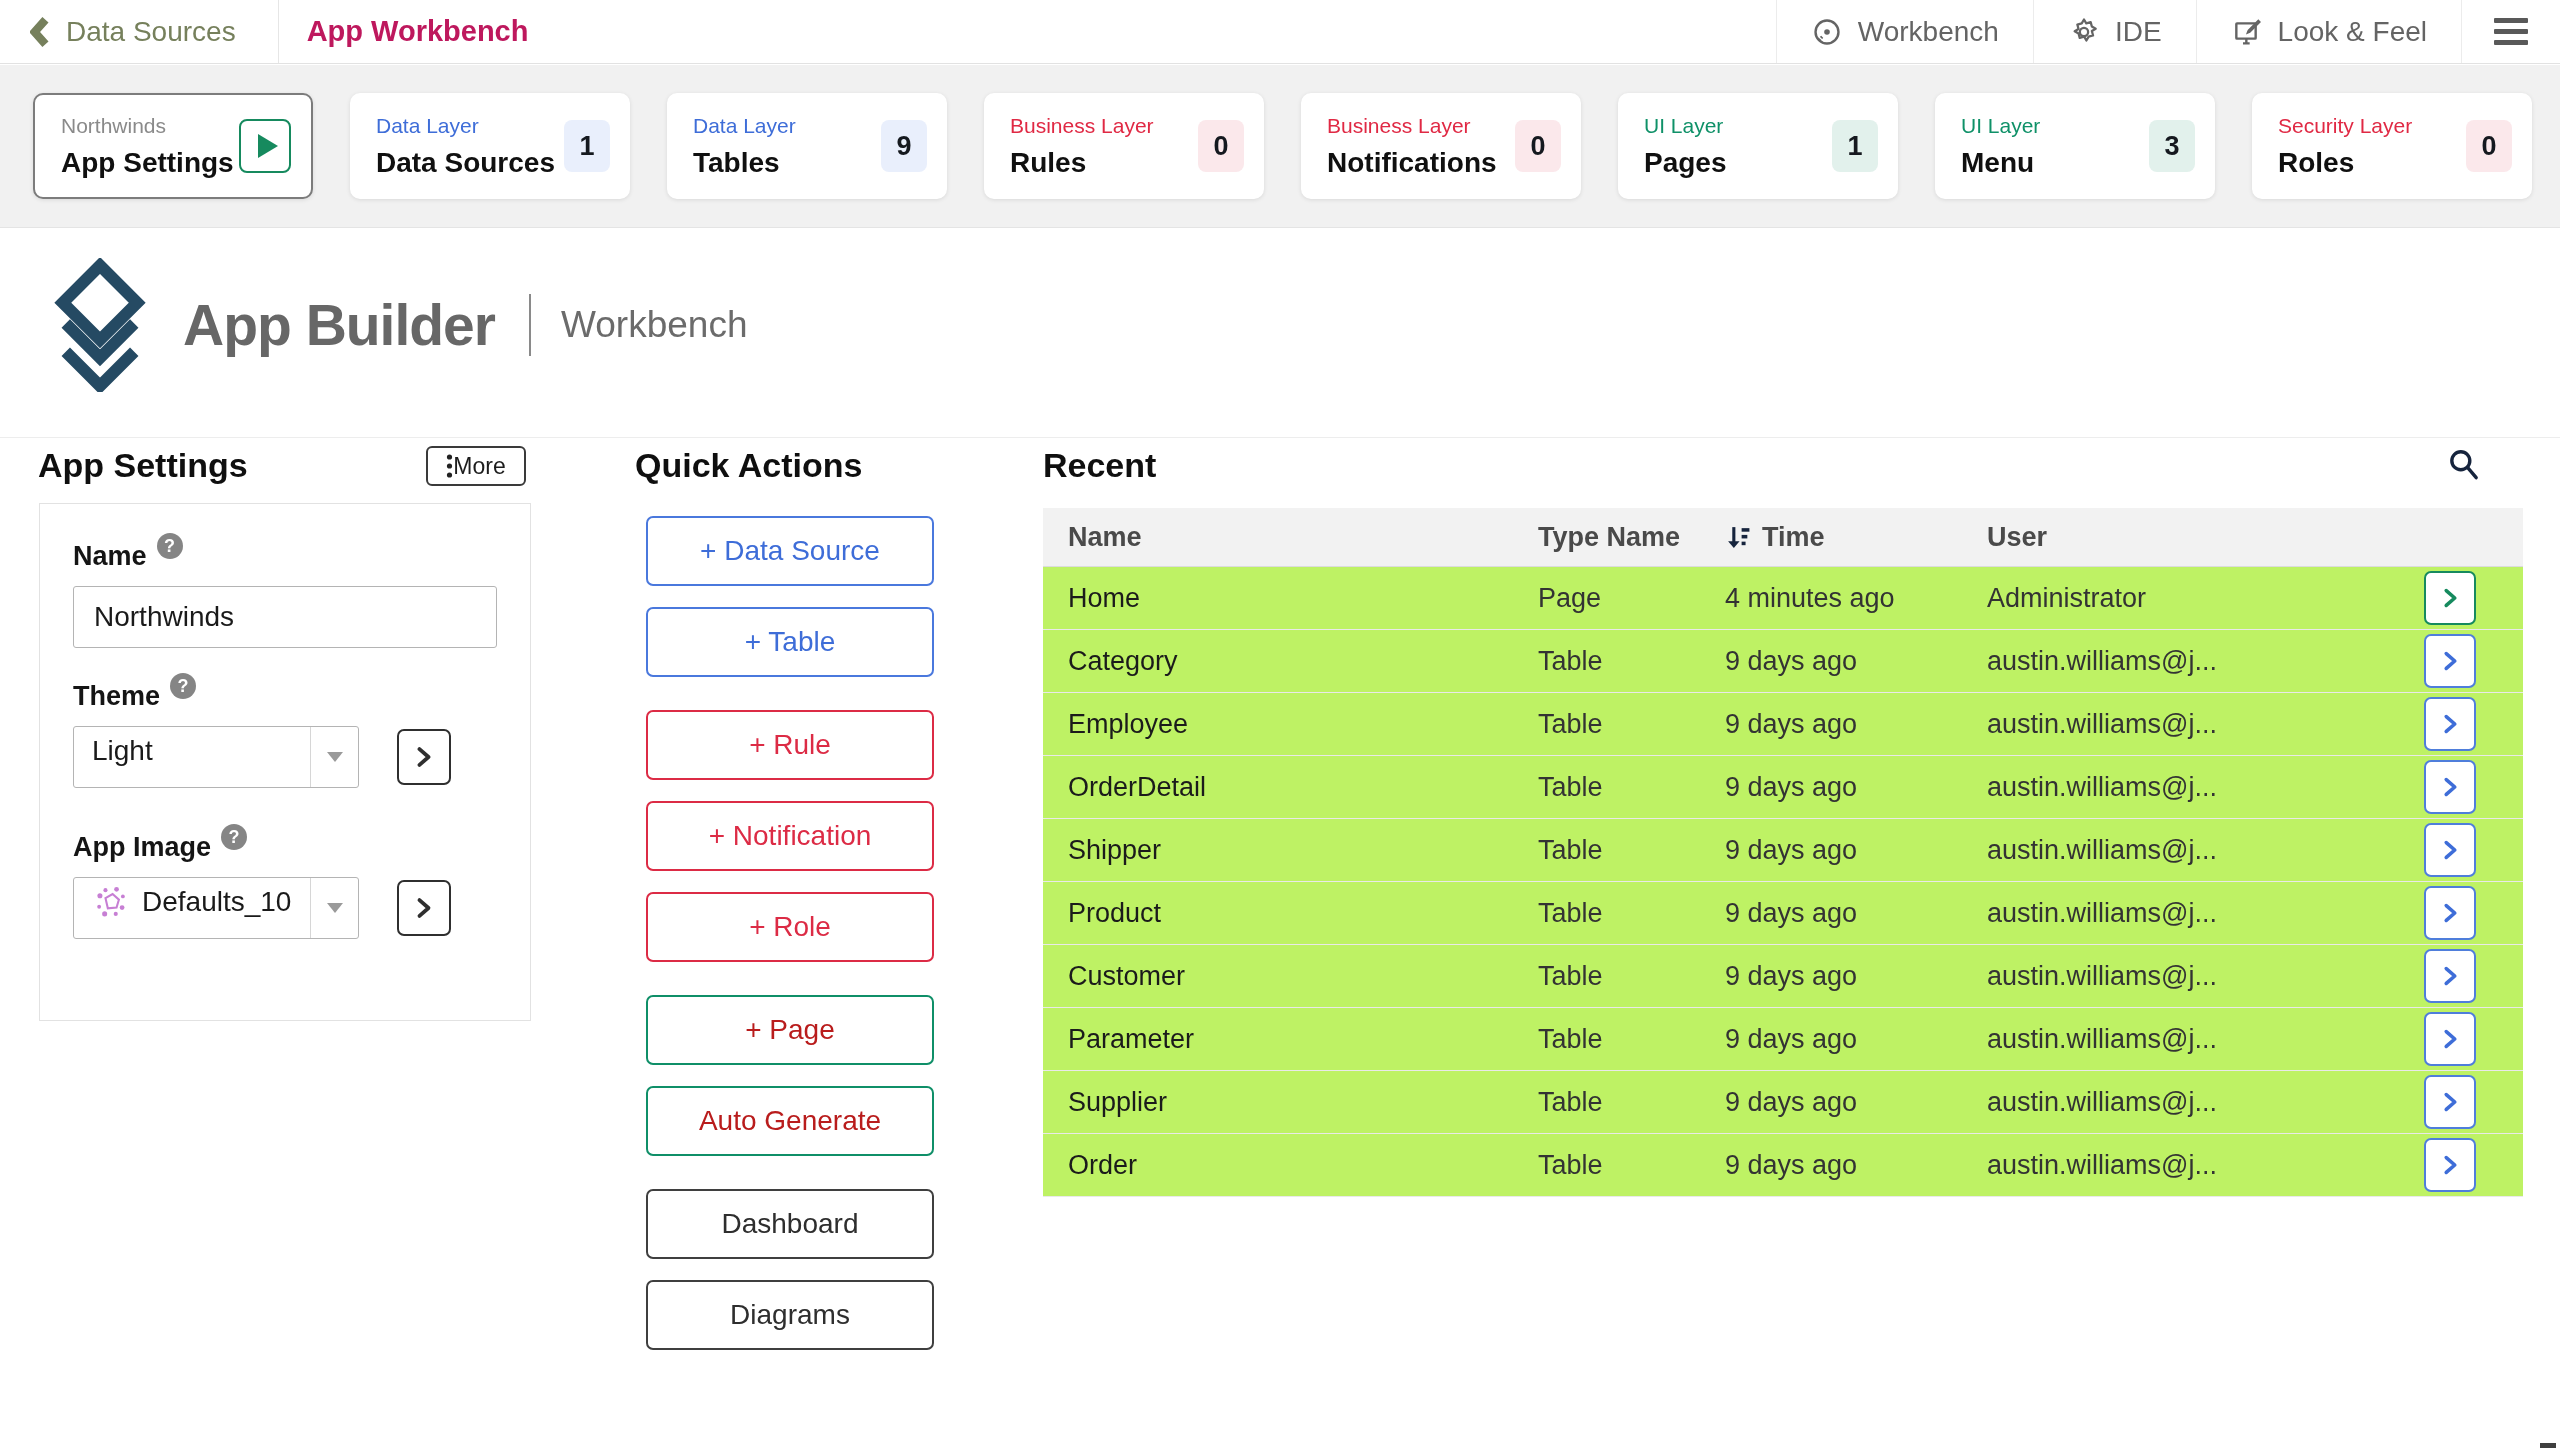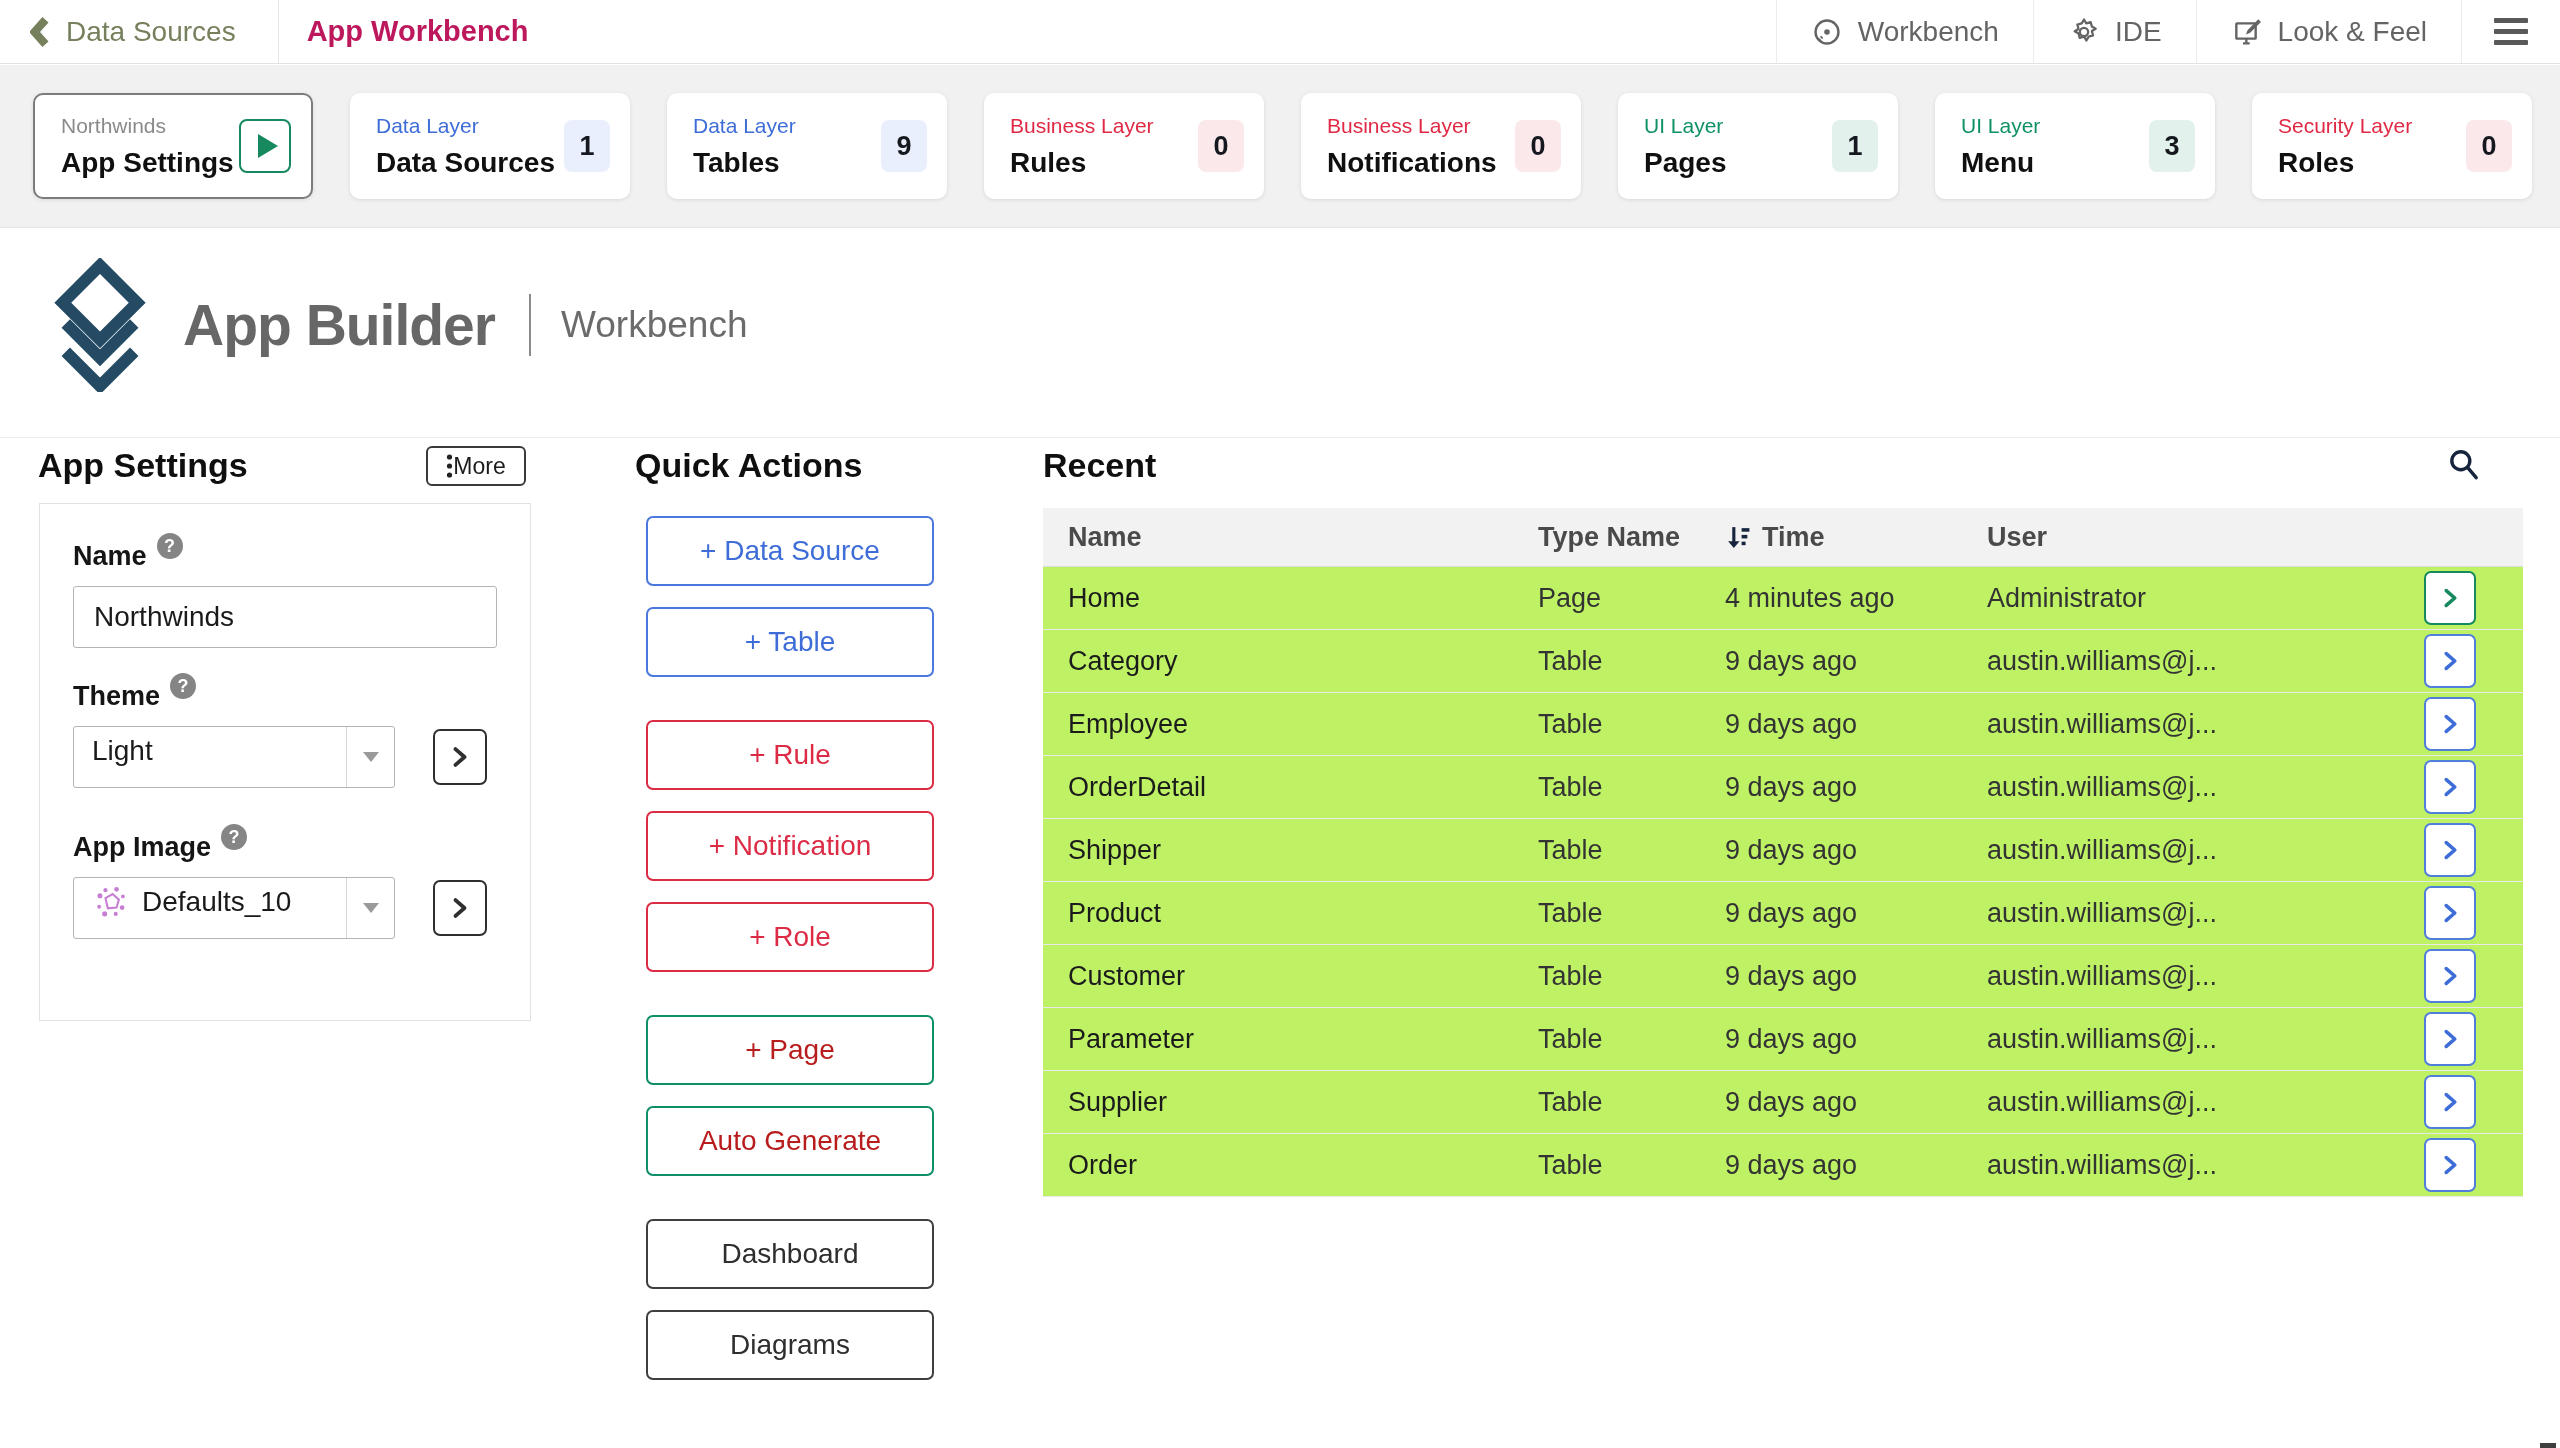--- a/index.html
+++ b/index.html
@@ -64,41 +64,41 @@
            border:1px solid #e2e2e2; background:#fff; padding:37px 33px; }
   .field-label { display:flex; align-items:flex-start; font-size:27px; font-weight:bold;
                  color:#151515; margin-bottom:14px; }
   .help { width:26px; height:26px; border-radius:50%; background:#858585; color:#fff;
           font-size:18px; font-weight:bold; display:inline-flex; align-items:center;
           justify-content:center; margin-left:10px; position:relative; top:-8px; }
   .text-input { width:100%; height:62px; border:1px solid #b4b4b4; border-radius:3px;
                 font-size:28px; color:#1a1a1a; padding:0 20px; margin-bottom:33px;
                 font-family:"Liberation Sans", sans-serif; }
   .select-row { display:flex; align-items:center; gap:38px; margin-bottom:44px; }
-  .select { width:322px; height:62px; border:1px solid #b4b4b4; border-radius:3px;
+  .select { width:286px; height:62px; border:1px solid #b4b4b4; border-radius:3px;
             display:flex; align-items:center; padding:0 48px 12px 18px; position:relative;
             font-size:28px; color:#1a1a1a; background:#fff; cursor:pointer; }
   .caret-box { position:absolute; right:0; top:0; width:48px; height:100%;
                border-left:1px solid #d6d6d6; display:flex; align-items:center; justify-content:center; }
   .caret { width:0; height:0; border-left:8px solid transparent; border-right:8px solid transparent;
            border-top:10px solid #9a9a9a; }
   .nav-btn { width:54px; height:56px; border:2px solid #2f2f2f; border-radius:7px; background:#fff;
              display:flex; align-items:center; justify-content:center; cursor:pointer; flex:none; }
   .sel-txt { white-space:nowrap; overflow:hidden; text-overflow:ellipsis; }
   .img-ic { margin-right:12px; flex:none; }
   
   .qa-col { position:absolute; left:646px; top:516px; width:288px; display:flex; flex-direction:column; }
   .qa-btn { height:70px; border-radius:7px; background:#fff; font-size:28px; display:flex;
             align-items:center; justify-content:center; margin-bottom:21px; border:2px solid;
             cursor:pointer; font-family:"Liberation Sans", sans-serif; }
   .qa-btn.blue  { color:#3e6dd8; border-color:#4a78dd; }
   .qa-btn.red   { color:#dc2b45; border-color:#dc2b45; }
   .qa-btn.green { color:#b91c1c; border-color:#0f8f68; }
   .qa-btn.dark  { color:#2e2e2e; border-color:#3f3f3f; }
-  .qa-btn.new-group { margin-top:22px; }
+  .qa-btn.new-group { margin-top:12px; }
   
   .table { position:absolute; left:1043px; top:508px; width:1480px; }
   .thead, .trow { display:grid; grid-template-columns:470px 187px 262px 437px 1fr;
                   align-items:center; padding-left:25px; }
   .thead { height:59px; background:#f2f2f2; font-weight:bold; font-size:27px; color:#4a4a4a;
            border-bottom:1px solid #dcdcdc; }
   .th-time { display:flex; align-items:center; gap:10px; cursor:pointer; }
   .trow { height:63px; background:#bef264; border-bottom:1px solid #e9e9e9; font-size:27px;
           color:#333; cursor:pointer; }
   .cell-name { color:#1b1b1b; }

